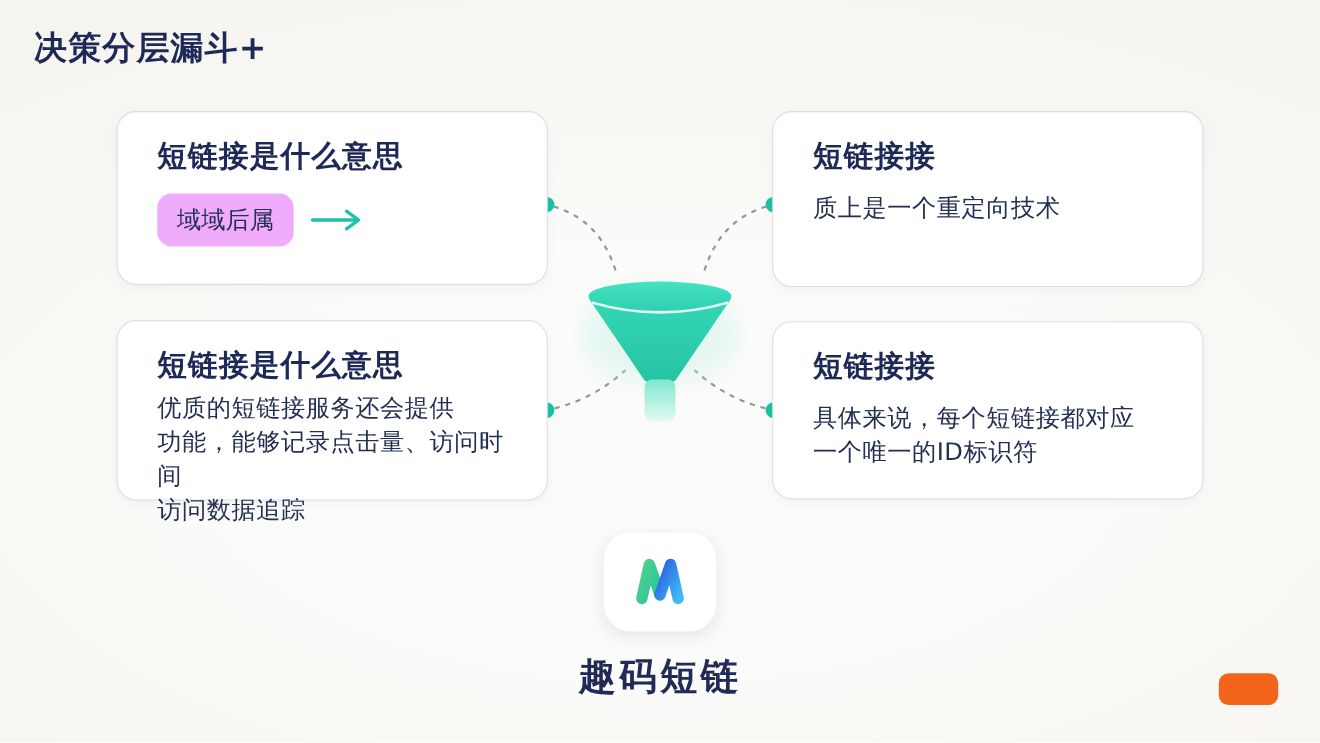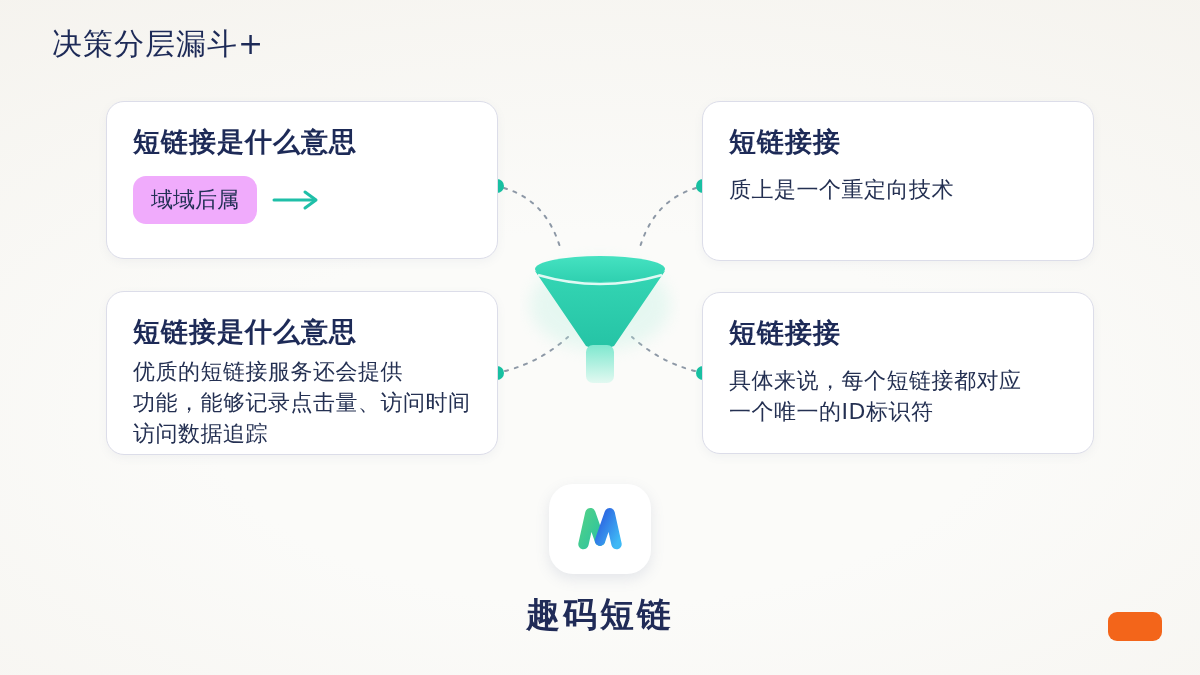--- a/index.html
+++ b/index.html
@@ -4,31 +4,31 @@
 <style>
   html,body{margin:0;padding:0;}
   .slide{
     position:relative;
     width:1200px;height:675px;
     overflow:hidden;
     font-family:"DejaVu Sans","Liberation Sans",sans-serif;
     background:radial-gradient(130% 110% at 50% 62%, #fbfbf9 25%, #f5f3ee 70%, #f0eee7 100%);
   }
   .page-title{
-    position:absolute;left:52px;top:24px;
-    font-size:30px;font-weight:400;color:#1d2a57;letter-spacing:1px;
+    position:absolute;left:31px;top:24px;
+    font-size:30px;font-weight:700;color:#1d2a57;letter-spacing:1px;
   }
   .card{
     position:absolute;
     background:#ffffff;
     border:1px solid #dcdde9;
     border-radius:18px;
     box-shadow:0 3px 10px rgba(120,125,160,0.07);
     box-sizing:border-box;
-    padding:20px 26px;
+    padding:20px 36px;
   }
   .card.tl{left:106px;top:101px;width:392px;height:158px;}
   .card.tr{left:702px;top:101px;width:392px;height:160px;}
   .card.bl{left:106px;top:291px;width:392px;height:164px;}
   .card.br{left:702px;top:292px;width:392px;height:162px;}
   .card-title{
     font-size:27px;font-weight:700;color:#1d2a57;
     margin:2px 0 14px 0;letter-spacing:1px;
   }
   .card-body{font-size:22px;color:#243052;line-height:31px;letter-spacing:0.5px;}

